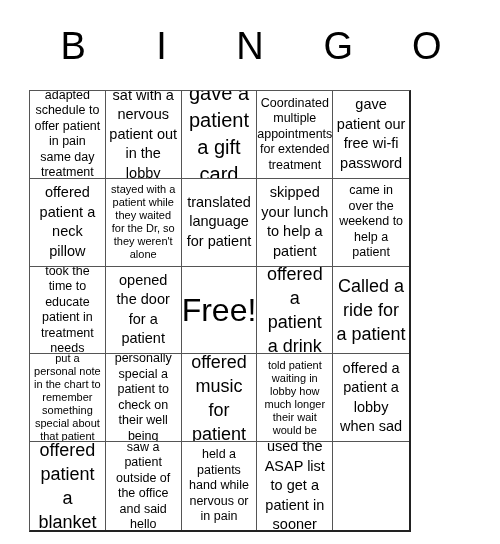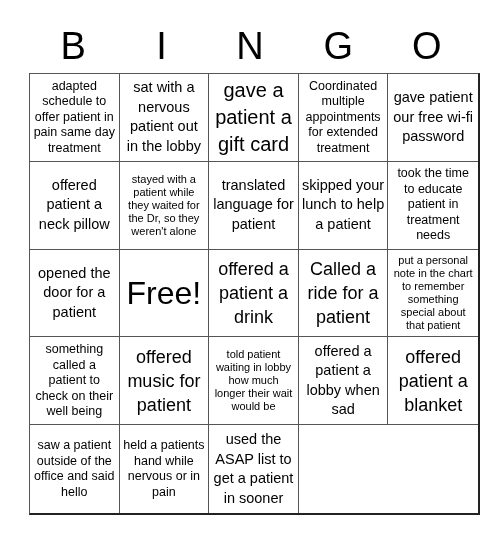--- a/index.html
+++ b/index.html
@@ -1,21 +1,21 @@
 <!DOCTYPE html>
 <html><head>
 <meta charset="utf-8">
 <style>
   html, body { margin: 0; padding: 0; background: #ffffff; }
   body { width: 500px; height: 544px; position: relative; overflow: hidden;
          font-family: "Liberation Sans", sans-serif; color: #000; }
   .header { position: absolute; left: 29px; top: 20px; width: 442px; height: 52px;
             display: grid; grid-template-columns: repeat(5, 1fr); }
   .header span { text-align: center; font-size: 38px; line-height: 52px; }
-  .grid { position: absolute; left: 29px; top: 73px; width: 451px; height: 442px;
+  .grid { position: absolute; left: 29px; top: 90px; width: 382px; height: 442px;
           display: grid; grid-template-columns: repeat(5, 1fr); grid-template-rows: repeat(5, 1fr);
           border-top: 1px solid #555; border-left: 1px solid #555;
           border-right: 2px solid #222; border-bottom: 2px solid #222; box-sizing: border-box; }
   .cell { border-right: 1px solid #555; border-bottom: 1px solid #555;
           display: flex; align-items: center; justify-content: center; text-align: center;
           padding: 2px 3px; box-sizing: border-box; overflow: hidden; }
   .cell:nth-child(5n) { border-right: none; }
   .cell:nth-child(n+21) { border-bottom: none; }
   .cell span { display: block; }
   .s-xs { font-size: 11px; line-height: 13px; }
@@ -58,39 +58,42 @@
     <div class="cell">
       <span class="s-xs">stayed with a patient while they waited for the Dr, so they weren't alone</span>
     </div>
     <div class="cell">
       <span class="s-md">translated language for patient</span>
     </div>
     <div class="cell">
       <span class="s-md">skipped your lunch to help a patient</span>
     </div>
     <div class="cell">
+      <span class="s-sm">came in over the weekend to help a patient</span>
+    </div>
+    <div class="cell">
       <span class="s-sm">took the time to educate patient in treatment needs</span>
     </div>
     <div class="cell">
       <span class="s-md">opened the door for a patient</span>
     </div>
     <div class="cell">
       <span class="s-free">Free!</span>
     </div>
     <div class="cell">
       <span class="s-lg">offered a patient a drink</span>
     </div>
     <div class="cell">
       <span class="s-lg">Called a ride for a patient</span>
     </div>
     <div class="cell">
       <span class="s-xs">put a personal note in the chart to remember something special about that patient</span>
     </div>
     <div class="cell">
-      <span class="s-sm">something called a patient to check on their well being</span>
+      <span class="s-sm">personally special a patient to check on their well being</span>
     </div>
     <div class="cell">
       <span class="s-lg">offered music for patient</span>
     </div>
     <div class="cell">
       <span class="s-xs">told patient waiting in lobby how much longer their wait would be</span>
     </div>
     <div class="cell">
       <span class="s-md">offered a patient a lobby when sad</span>
     </div>

